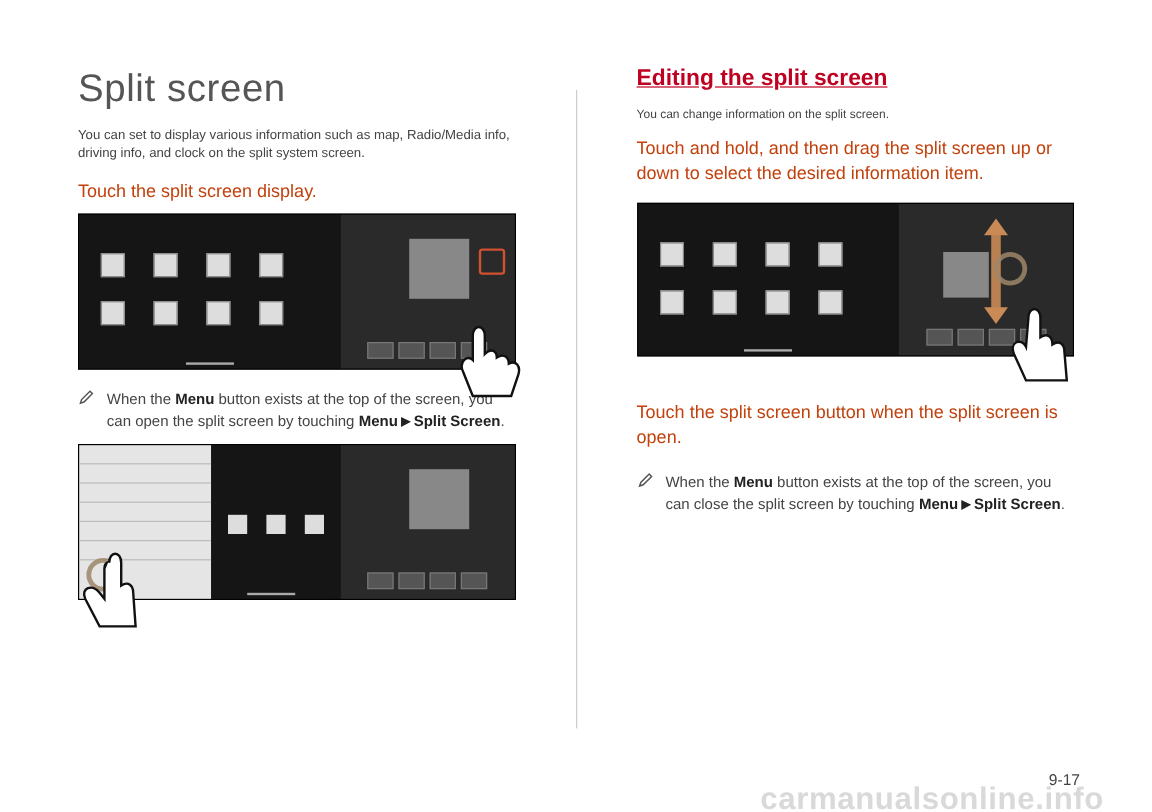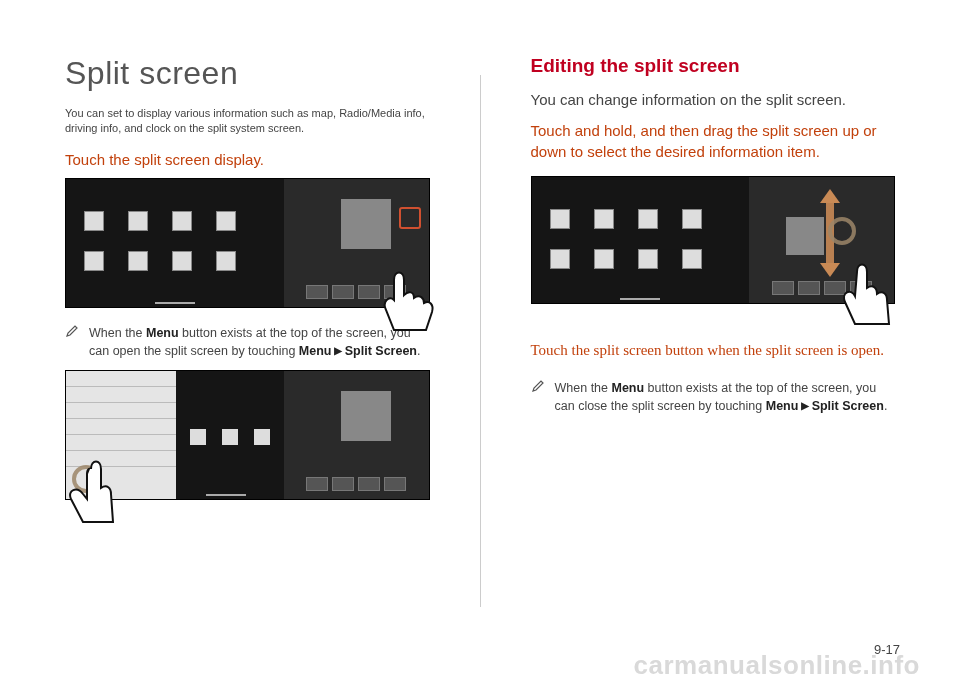--- a/index.html
+++ b/index.html
@@ -36,29 +36,30 @@
       font-size: 11px;
       color: #444;
       line-height: 1.4;
       margin-bottom: 12px;
     }
     h2 {
       font-size: 19px;
       font-weight: 700;
       color: #c00020;
       margin-bottom: 12px;
+      text-decoration: underline;
     }
     .sub {
       font-size: 15px;
       color: #c2410c;
       margin-bottom: 8px;
       line-height: 1.4;
     }
     .small {
-      font-size: 15px;
+      font-size: 10px;
       color: #444;
       margin-bottom: 10px;
       line-height: 1.4;
     }
     .note {
       font-size: 12.5px;
       color: #444;
       display: flex;
       gap: 10px;
       margin: 8px 0 10px 0;
@@ -359,21 +360,21 @@
     </div>
     <div class="hand h3">
       <svg viewBox="0 0 65 85">
           <path d="M22 28 C22 18 32 18 32 28 L32 44 C38 40 42 44 42 50 C48 46 52 50 52 56 L54 80 L20 80 L10 58 C6 48 16 44 20 52 Z" fill="#fff" stroke="#111" stroke-width="2"></path>
         </svg>
     </div>
   </div>
 
   <div style="height:28px;"></div>
 
-  <p class="sub" style="margin-bottom:10px;font-family:Liberation Serif, serif;">Touch the split screen button when the split screen is open.</p>
+  <p class="sub" style="margin-bottom:10px;">Touch the split screen button when the split screen is open.</p>
 
   <div class="note">
     <span class="note-icon">
       <svg viewBox="0 0 14 14">
           <path d="M2 12 L3 9 L10 2 L12 4 L5 11 Z" fill="none" stroke="#555" stroke-width="1.2"></path>
         </svg>
     </span>
     <span>
       <span>When the </span><span class="bold">Menu</span><span> button exists at the top of the screen, you can close the split screen by touching </span><span class="bold">Menu</span><span class="bold triangle"> ▶ </span><span class="bold">Split Screen</span><span>.</span>
     </span>

